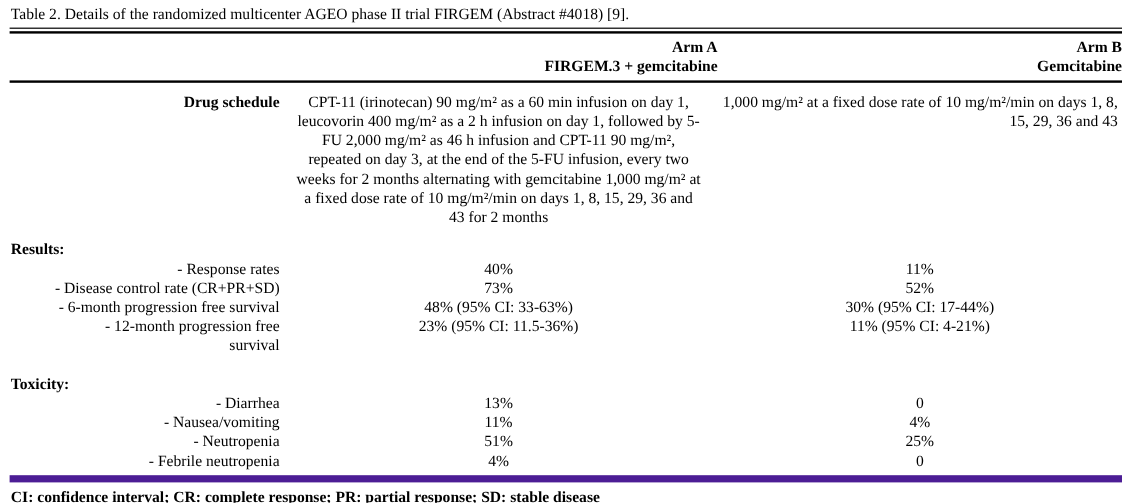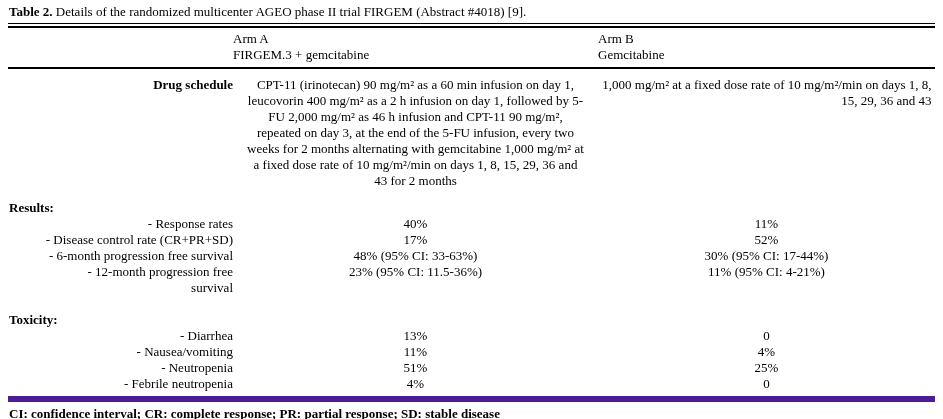--- a/index.html
+++ b/index.html
@@ -17,37 +17,37 @@
     line-height: 16px;
   }
   .page {
     padding: 3px 8px 0 8px;
   }
   .title-row {
     padding: 1px 0 3px 1px;
     border-bottom: 1px solid #000;
   }
   .title-label {
-    font-weight: bold;
+    font-weight: normal;
   }
   .table {
     border-top: 2px solid #000;
     margin-top: 2px;
   }
   .grid {
     display: grid;
     grid-template-columns: 225px 365px 1fr;
   }
   .header-row {
     border-bottom: 2px solid #000;
     padding: 3px 0 4px 0;
   }
   .arm-head {
-    text-align: left;
-    font-weight: normal;
+    text-align: right;
+    font-weight: bold;
   }
   .cell-label {
     text-align: right;
     padding-left: 1px;
     margin-left: 36px;
   }
   .cell-val {
     text-align: center;
   }
   .drug-row {
@@ -110,21 +110,21 @@
 
     <div class="section-header mt-results">Results:</div>
 
     <div class="grid">
       <div class="cell-label">- Response rates</div>
       <div class="cell-val">40%</div>
       <div class="cell-val">11%</div>
     </div>
     <div class="grid">
       <div class="cell-label">- Disease control rate (CR+PR+SD)</div>
-      <div class="cell-val">17%</div>
+      <div class="cell-val">73%</div>
       <div class="cell-val">52%</div>
     </div>
     <div class="grid">
       <div class="cell-label">- 6-month progression free survival</div>
       <div class="cell-val">48% (95% CI: 33-63%)</div>
       <div class="cell-val">30% (95% CI: 17-44%)</div>
     </div>
     <div class="grid">
       <div class="cell-label">- 12-month progression free survival</div>
       <div class="cell-val">23% (95% CI: 11.5-36%)</div>

